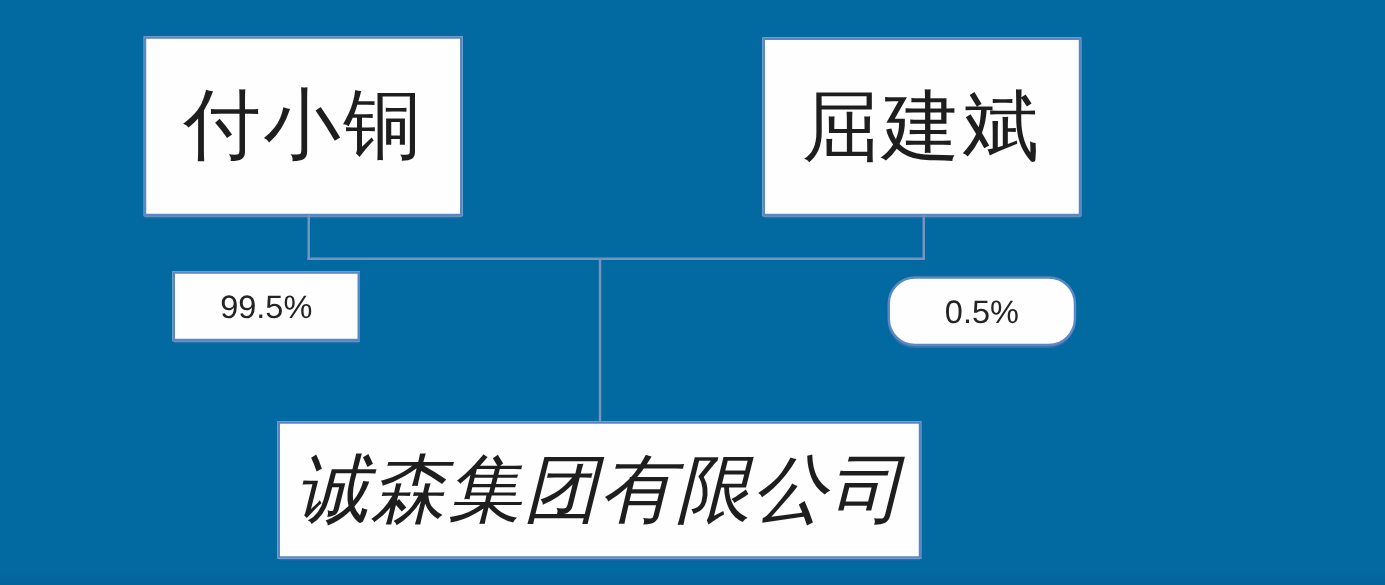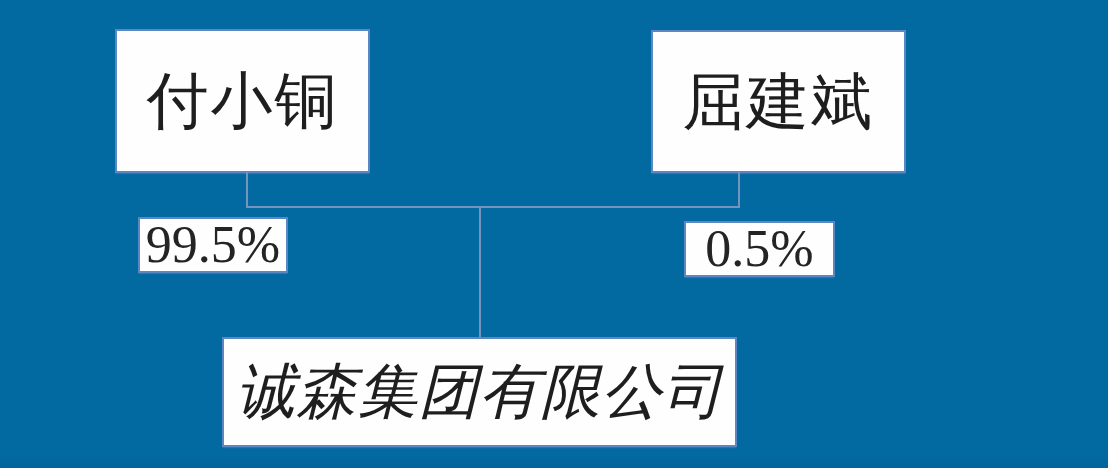--- a/index.html
+++ b/index.html
@@ -45,29 +45,29 @@
   }
   .company-text {
     font-family: "Liberation Serif", "DejaVu Serif", serif;
     color: #1e1e1e;
     font-size: 60px;
     line-height: 1;
     letter-spacing: 1px;
     white-space: nowrap;
   }
   .pct-text {
-    font-family: Liberation Serif, serif;
+    font-family: Liberation Sans, sans-serif;
     color: #242424;
-    font-size: 52px;
+    font-size: 26px;
     line-height: 1;
   }
   .box-shareholder-left  { left: 115px; top: 29px;  width: 255px; height: 144px; }
-  .box-shareholder-right { left: 610px; top: 30px;  width: 255px; height: 143px; margin-left: 41px; }
+  .box-shareholder-right { left: 610px; top: 30px;  width: 255px; height: 143px; }
   .box-pct-left          { left: 138px; top: 217px; width: 150px; height: 56px; }
-  .box-pct-right         { left: 684px; top: 221px; width: 151px; height: 56px; }
+  .box-pct-right         { left: 710px; top: 221px; width: 151px; height: 56px; border-radius: 22px; }
   .box-company           { left: 222px; top: 337px; width: 515px; height: 110px; font-style: italic; }
   .line {
     position: absolute;
     background: #7493be;
   }
   .line-left-v  { left: 246px; top: 172px; width: 2px;  height: 36px; }
   .line-right-v { left: 738px; top: 172px; width: 2px;  height: 36px; }
   .line-h       { left: 246px; top: 206px; width: 494px; height: 2px; }
   .line-mid-v   { left: 479px; top: 208px; width: 2px;  height: 129px; }
 </style>

